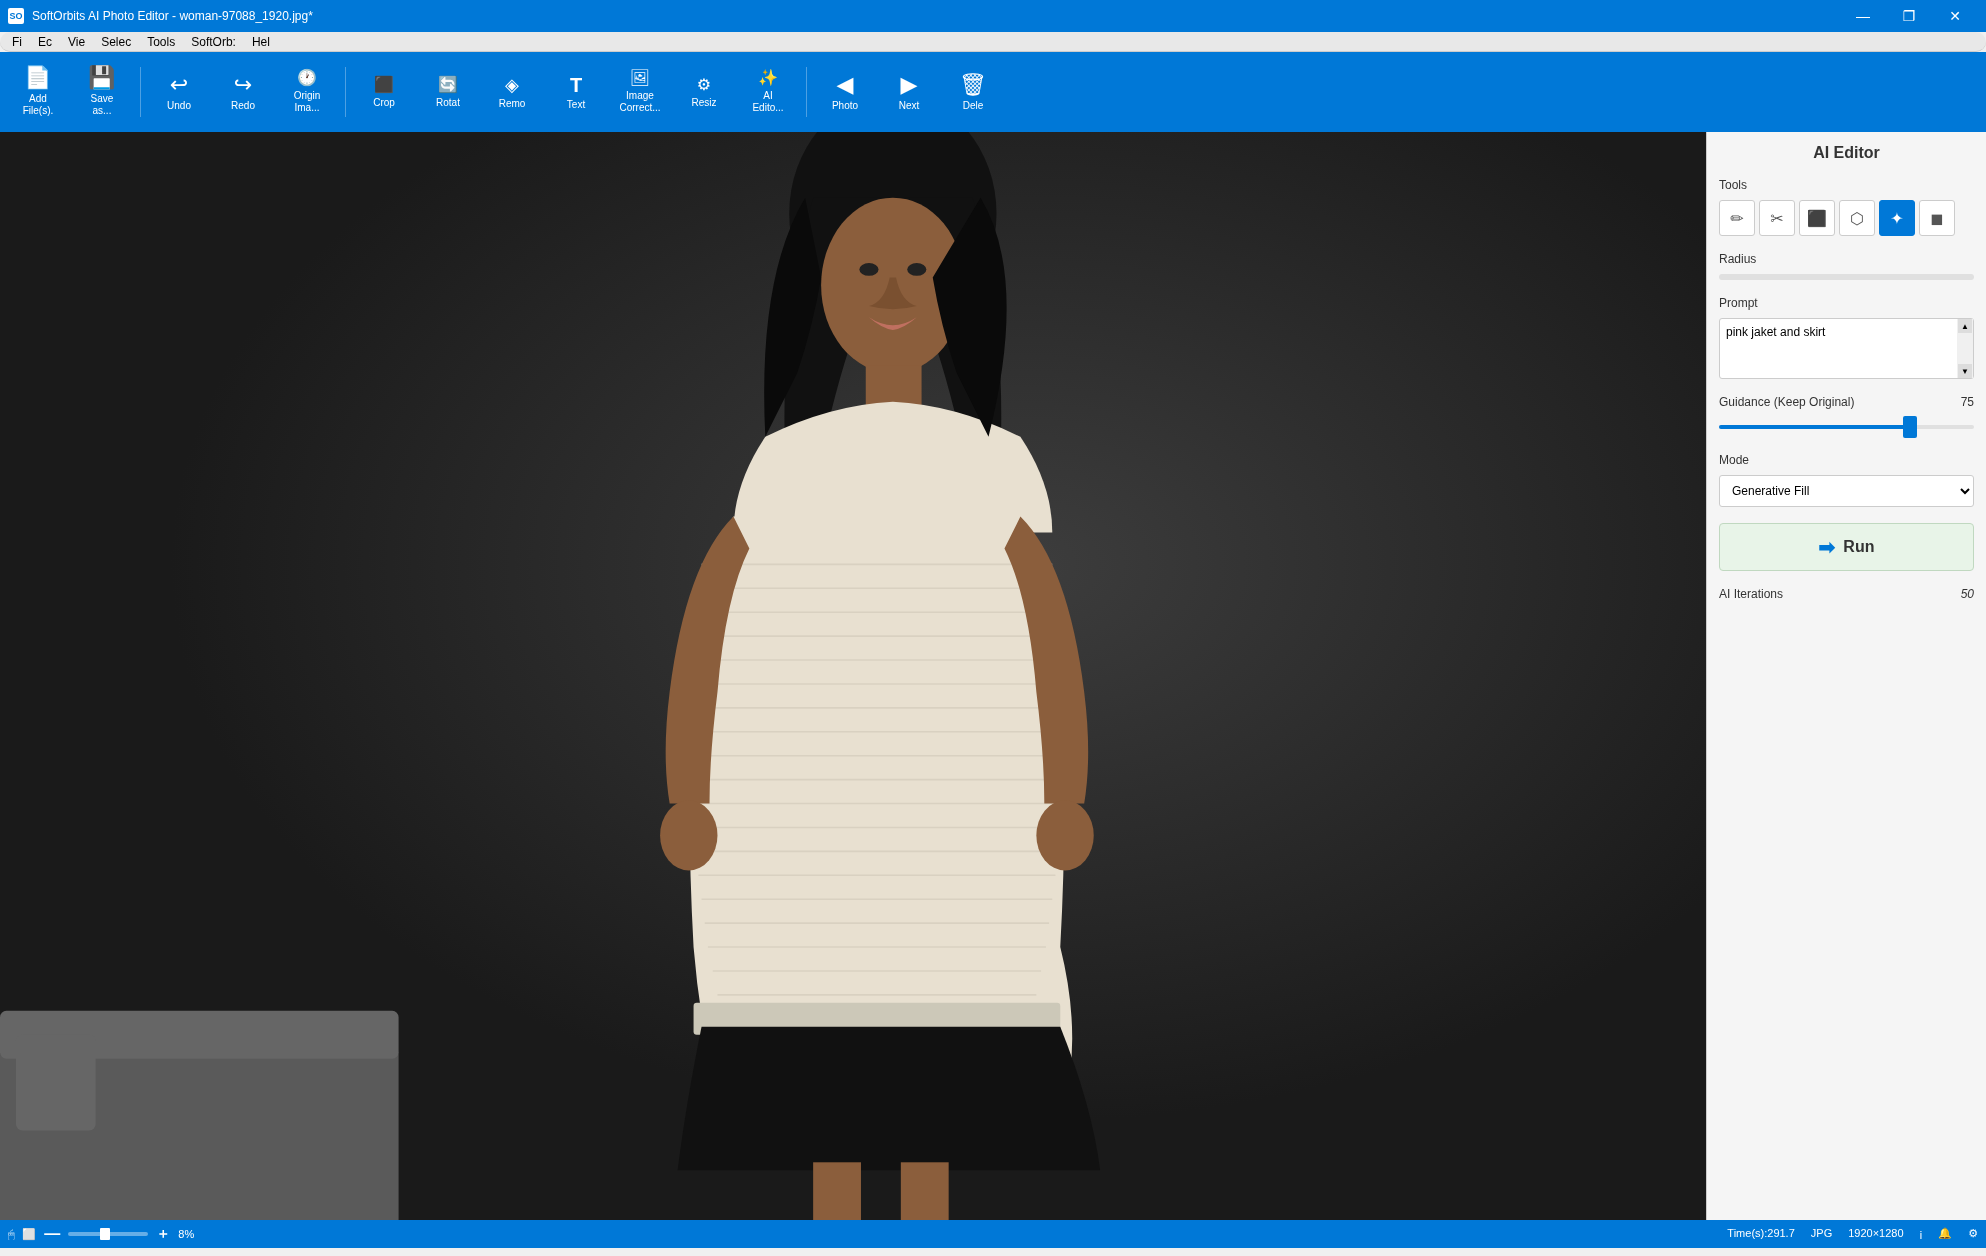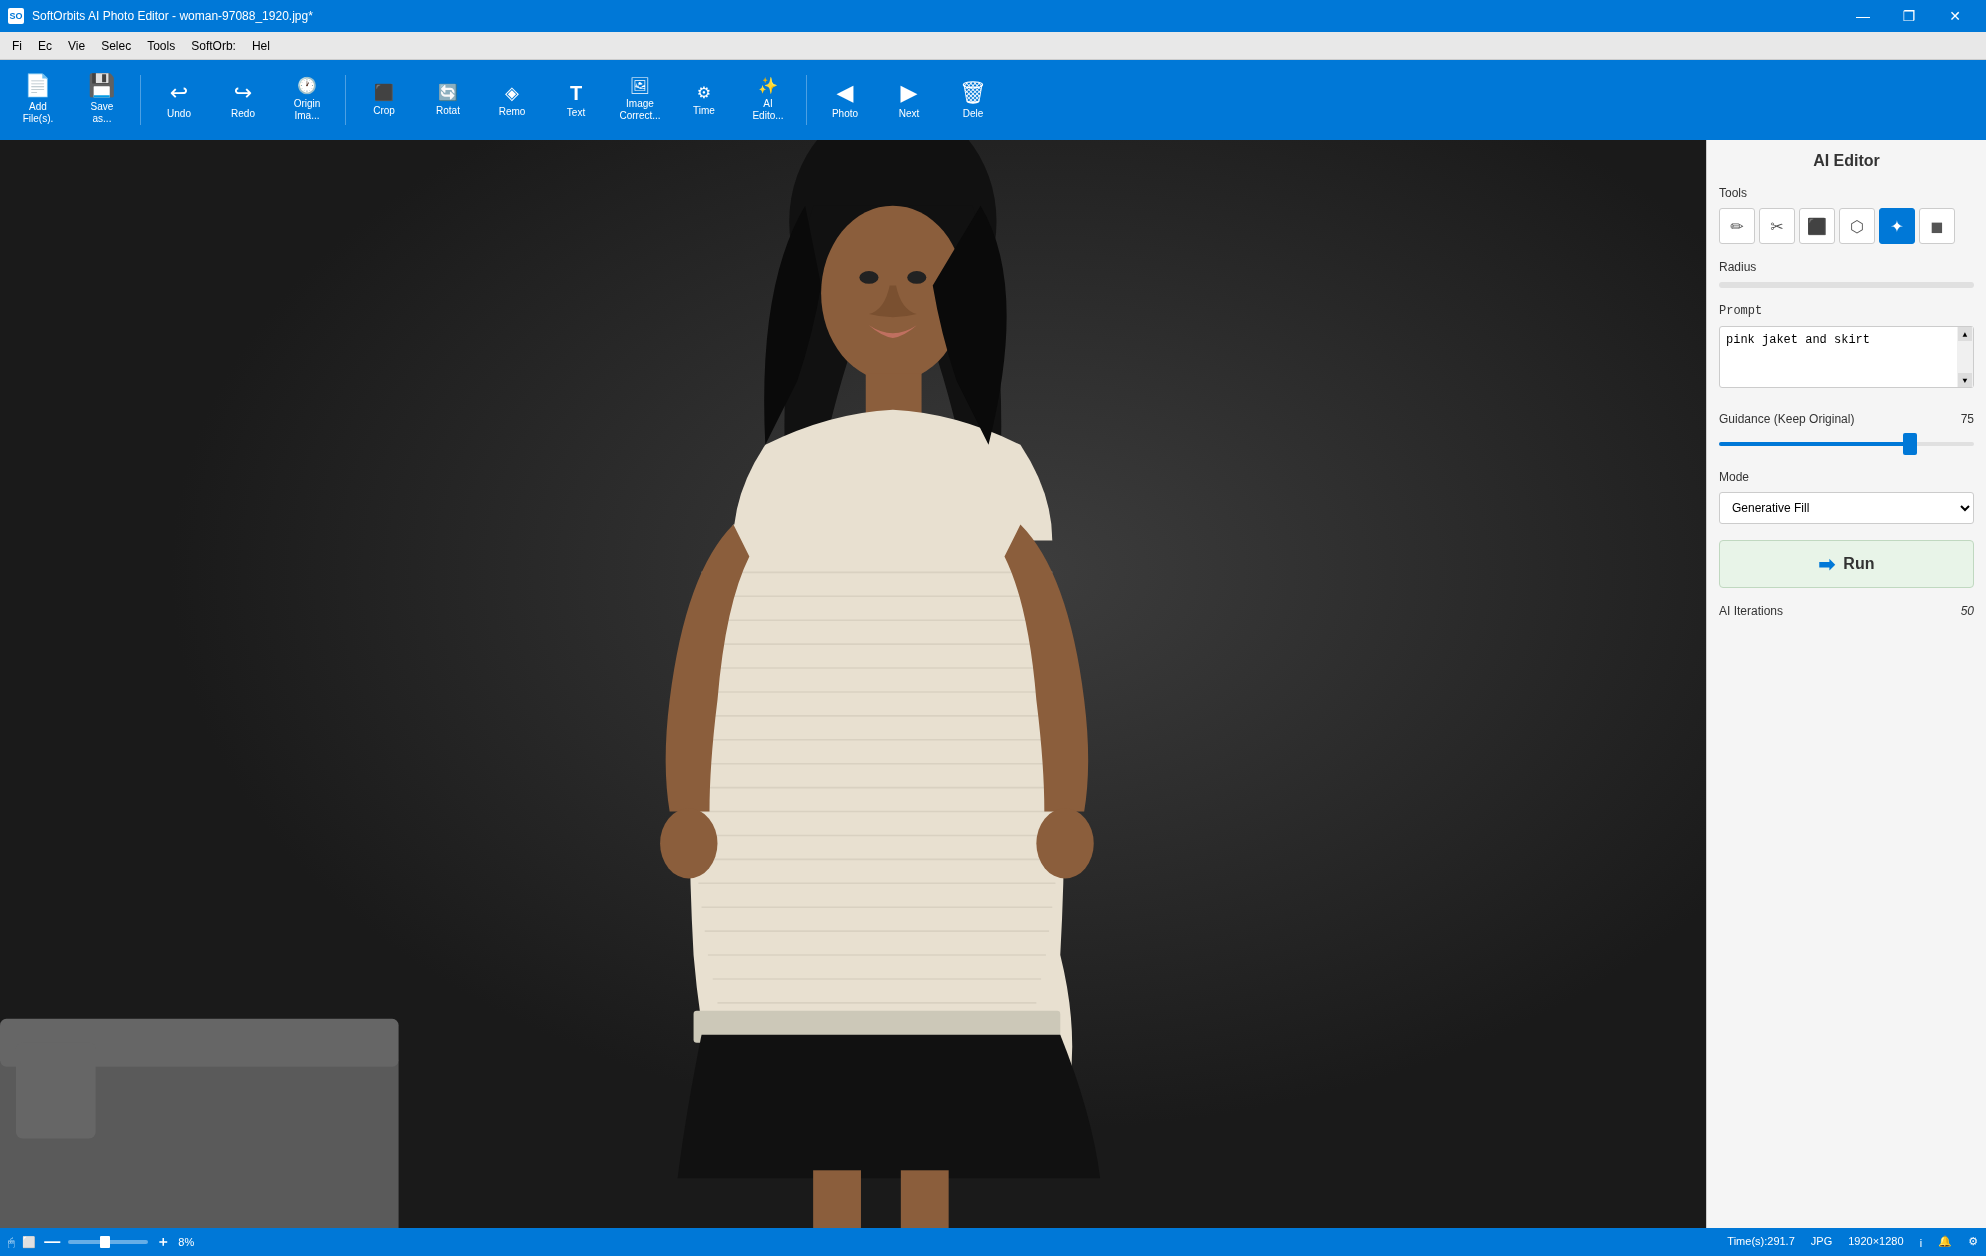--- a/index.html
+++ b/index.html
@@ -36,26 +36,27 @@
       background: transparent;
       border: none;
       color: white;
       cursor: pointer;
       display: flex; align-items: center; justify-content: center;
       font-size: 14px;
     }
 
     
     .menu-bar {
-      height: 28px;
+      height: 20px;
       background: #e8e8e8;
       display: flex;
       align-items: center;
       padding: 4px 4px;
       border-bottom: 1px solid #ccc;
+      border-radius: 12px;
     }
     .menu-item {
       padding: 4px 8px;
       cursor: pointer;
       font-size: 12px;
       color: #000;
       border-radius: 3px;
     }
 
     
@@ -160,21 +161,21 @@
     .radius-section { margin-bottom: 16px; }
     .radius-slider {
       width: 100%;
       height: 6px;
       background: #e0e0e0;
       border-radius: 3px;
       margin-top: 8px;
       position: relative;
     }
 
-    .prompt-section { margin-bottom: 24px; font-family: Liberation Mono, monospace; }
+    .prompt-section { margin-bottom: 16px; }
 
     .guidance-section { margin-bottom: 16px; }
     .guidance-header {
       display: flex;
       justify-content: space-between;
       align-items: center;
       margin-bottom: 8px;
     }
     .guidance-value {
       font-size: 12px;
@@ -401,21 +402,21 @@
     <span class="tb-icon" style="font-size:20px; font-weight:bold;">T</span>
     <span style="font-size:10px;">Text</span>
   </button>
   <button class="toolbar-btn">
     <span class="tb-icon" style="font-size:16px;">🖼</span>
     <span style="font-size:10px; white-space:pre; text-align:center; line-height:1.2;">Image
 Correct...</span>
   </button>
   <button class="toolbar-btn">
     <span class="tb-icon" style="font-size:16px;">⚙</span>
-    <span style="font-size:10px;">Time</span>
+    <span style="font-size:10px;">Resiz</span>
   </button>
   <button class="toolbar-btn">
     <span class="tb-icon" style="font-size:16px;">✨</span>
     <span style="font-size:10px; white-space:pre; text-align:center; line-height:1.2;">AI
 Edito...</span>
   </button>
   <div class="toolbar-separator"></div>
   <button class="toolbar-btn">
     <span class="tb-icon">◀</span>
     <span style="font-size:10px;">Photo</span>

